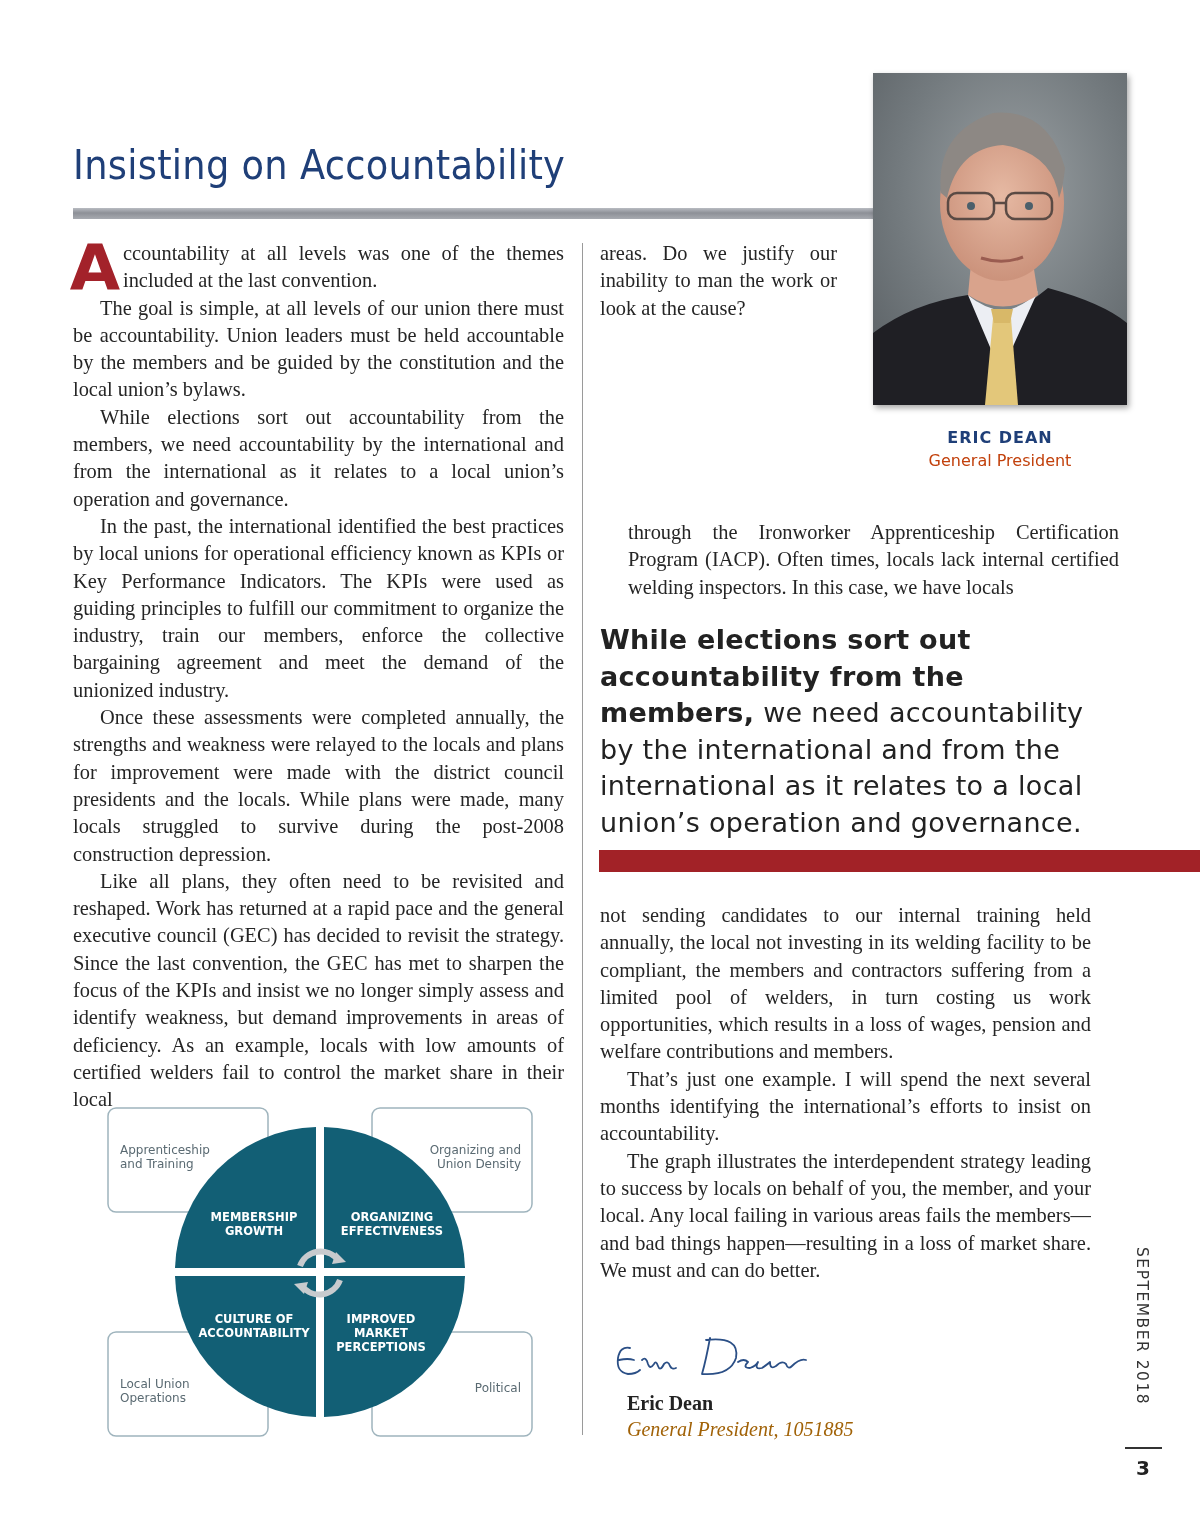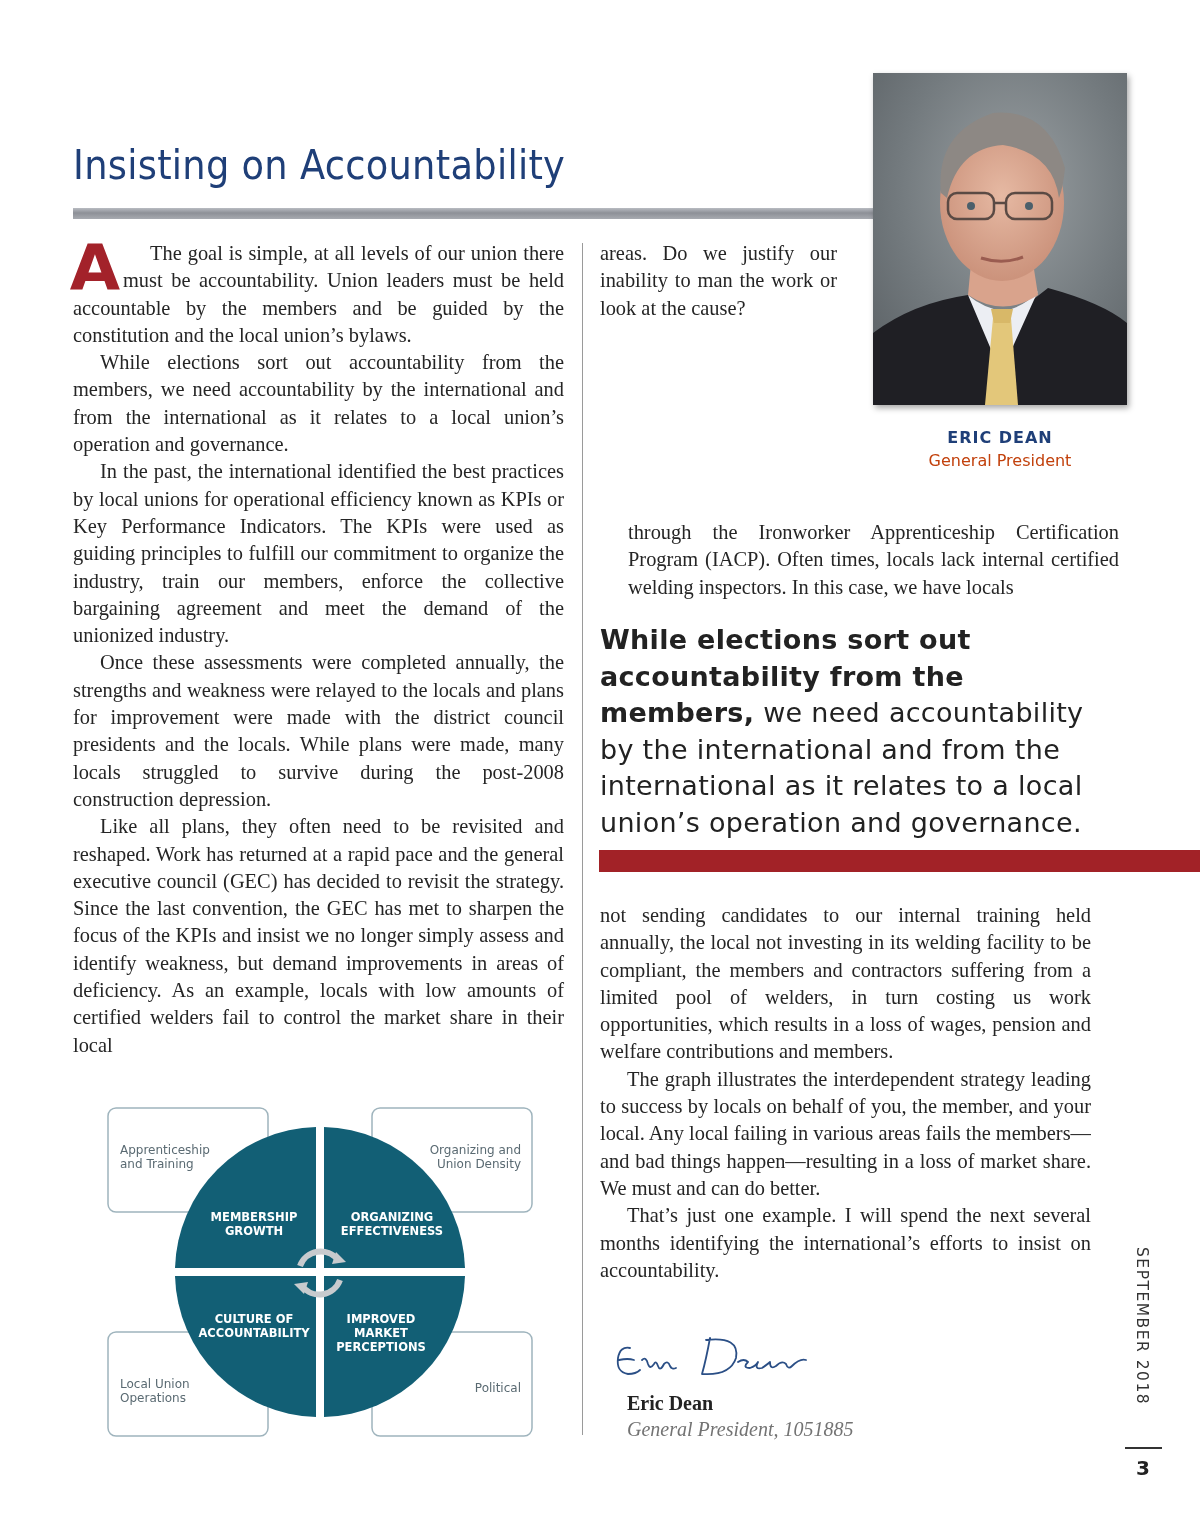--- a/index.html
+++ b/index.html
@@ -69,21 +69,21 @@
   .pullquote b { font-weight: bold; }
   .pullquote span.light { font-weight: normal; }
   .red-bar { left: 599px; top: 850px; width: 601px; height: 22px; background: #a22227; }
 
   
   .signature { left: 610px; top: 1330px; width: 220px; height: 60px; }
   .sig-name {
     left: 627px; top: 1392px; font-size: 20px; font-weight: bold; color: #222;
   }
   .sig-role {
-    left: 627px; top: 1418px; font-size: 20px; font-style: italic; color: #737373;
+    left: 627px; top: 1418px; font-size: 20px; font-style: italic; color: #a16207;
   }
 
   
   .folio-month {
     left: 1143px; top: 1247px; width: 0; height: 0;
   }
   .folio-month span {
     display: block; position: absolute; left: -8px; top: 0;
     transform-origin: left top; transform: rotate(90deg) translate(0, -16px);
     white-space: nowrap;
@@ -101,21 +101,21 @@
   .diagram { left: 100px; top: 1100px; width: 440px; height: 340px; }
   .diagram text { font-family: "DejaVu Sans", "Liberation Sans", sans-serif; }
 </style>
 </head>
 <body>
 
 <h1 class="abs title">Insisting on Accountability</h1>
 <div class="abs title-rule"></div>
 
 <div class="abs col col1">
-  <p class="noindent"><span class="dropcap">A</span></p>
+  <p class="noindent"><span class="dropcap">A</span><span>ccountability at all levels was one of the themes included at the last convention.</span></p>
   <p>The goal is simple, at all levels of our union there must be accountability. Union leaders must be held accountable by the members and be guided by the constitution and the local union’s bylaws.</p>
   <p>While elections sort out accountability from the members, we need accountability by the international and from the international as it relates to a local union’s operation and governance.</p>
   <p>In the past, the international identified the best practices by local unions for operational efficiency known as KPIs or Key Performance Indicators. The KPIs were used as guiding principles to fulfill our commitment to organize the industry, train our members, enforce the collective bargaining agreement and meet the demand of the unionized industry.</p>
   <p>Once these assessments were completed annually, the strengths and weakness were relayed to the locals and plans for improvement were made with the district council presidents and the locals. While plans were made, many locals struggled to survive during the post-2008 construction depression.</p>
   <p>Like all plans, they often need to be revisited and reshaped. Work has returned at a rapid pace and the general executive council (GEC) has decided to revisit the strategy. Since the last convention, the GEC has met to sharpen the focus of the KPIs and insist we no longer simply assess and identify weakness, but demand improvements in areas of deficiency. As an example, locals with low amounts of certified welders fail to control the market share in their local</p>
 </div>
 
 <div class="abs divider"></div>
 
 <div class="abs col col2a">
@@ -165,22 +165,22 @@
 <div class="abs caption-name">ERIC DEAN</div>
 <div class="abs caption-role">General President</div>
 
 <div class="abs pullquote">
   <b>While elections sort out accountability from the members,</b><span class="light"> we need accountability by the international and from the international as it relates to a local union’s operation and governance.</span>
 </div>
 <div class="abs red-bar"></div>
 
 <div class="abs col col2c">
   <p class="noindent">not sending candidates to our internal training held annually, the local not investing in its welding facility to be compliant, the members and contractors suffering from a limited pool of welders, in turn costing us work opportunities, which results in a loss of wages, pension and welfare contributions and members.</p>
+  <p>That’s just one example. I will spend the next several months identifying the international’s efforts to insist on accountability.</p>
   <p>The graph illustrates the interdependent strategy leading to success by locals on behalf of you, the member, and your local. Any local failing in various areas fails the members—and bad things happen—resulting in a loss of market share. We must and can do better.</p>
-  <p>That’s just one example. I will spend the next several months identifying the international’s efforts to insist on accountability.</p>
 </div>
 
 <div class="abs signature">
   <svg width="220" height="60" viewBox="0 0 220 60">
     <g fill="none" stroke="#2b4f86" stroke-width="1.8" stroke-linecap="round" stroke-linejoin="round">
       <path d="M20 18 Q10 16 8 28 Q6 42 18 44 Q26 44 30 40 M9 30 Q18 28 24 30"></path>
       <path d="M32 30 Q36 26 38 34 Q40 40 44 34 Q46 30 48 36 Q50 42 54 34 Q58 30 60 36 Q62 40 66 38"></path>
       <path d="M100 8 Q96 30 92 44 M96 10 Q130 6 126 28 Q120 46 92 44"></path>
       <path d="M128 32 Q134 28 138 32 Q132 38 140 38 Q146 36 148 32 Q144 40 152 38 Q158 34 160 32 Q160 40 166 36 Q172 30 176 34 Q178 40 182 36 Q190 28 196 30"></path>
     </g>

